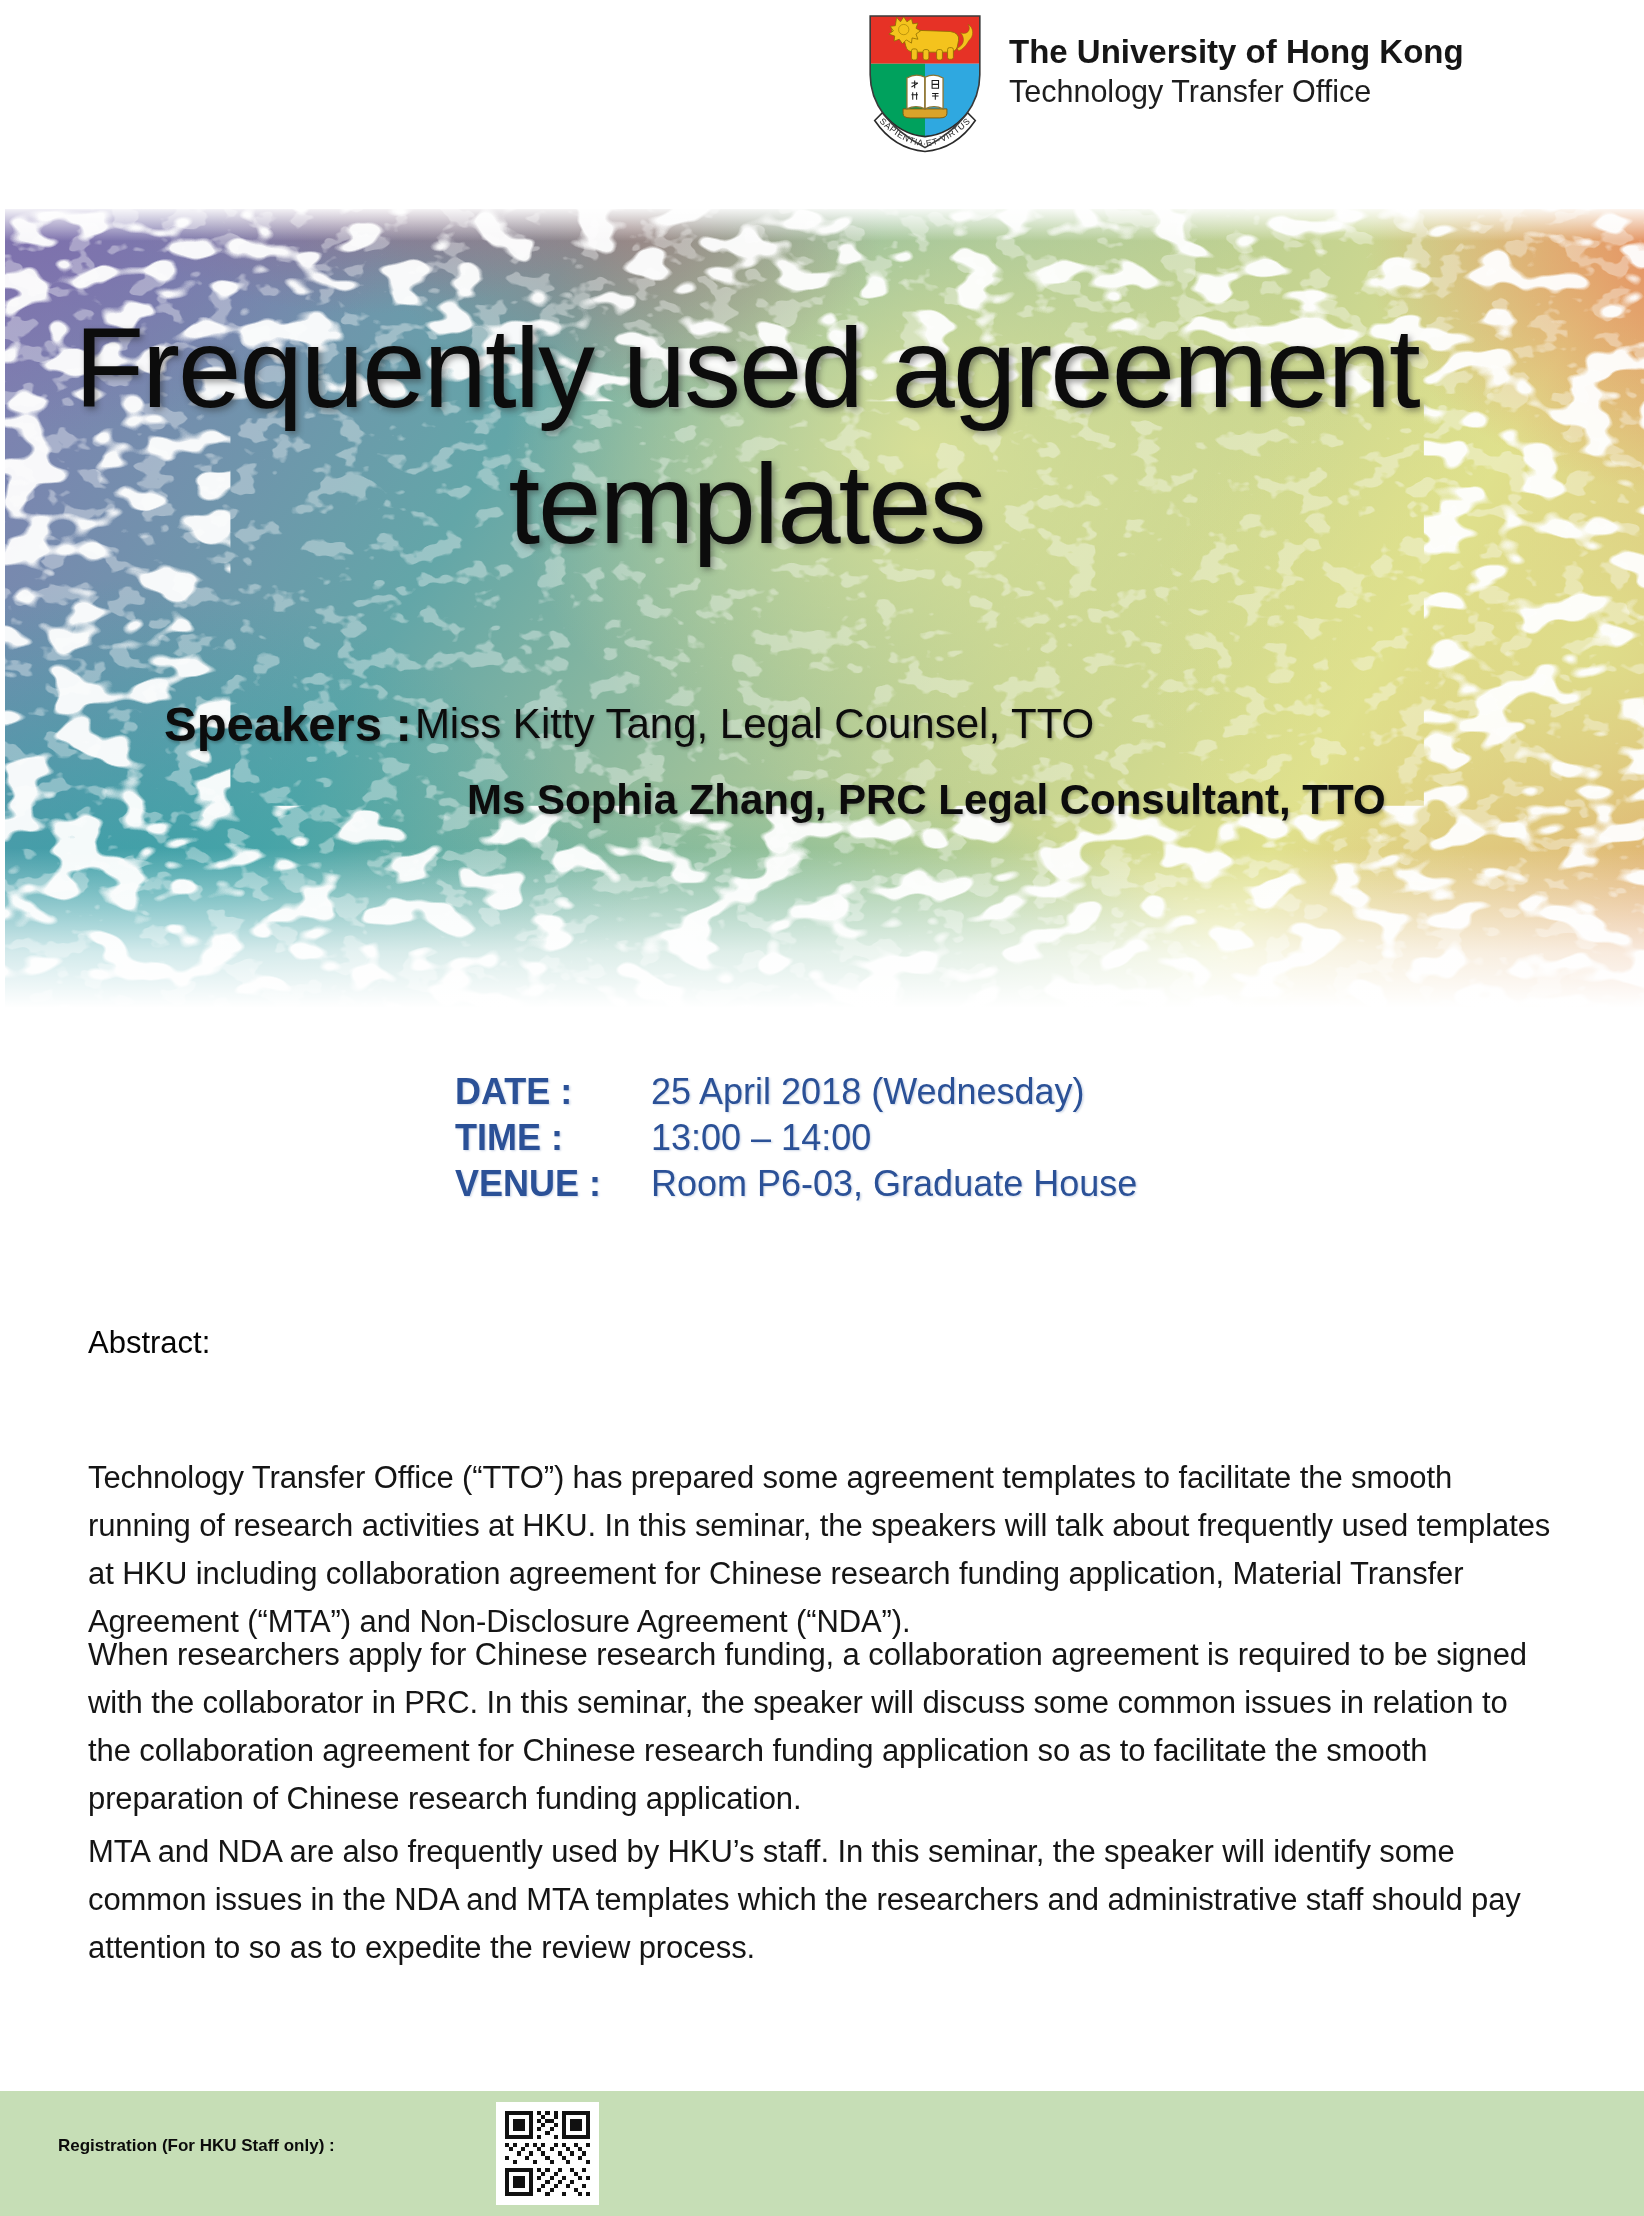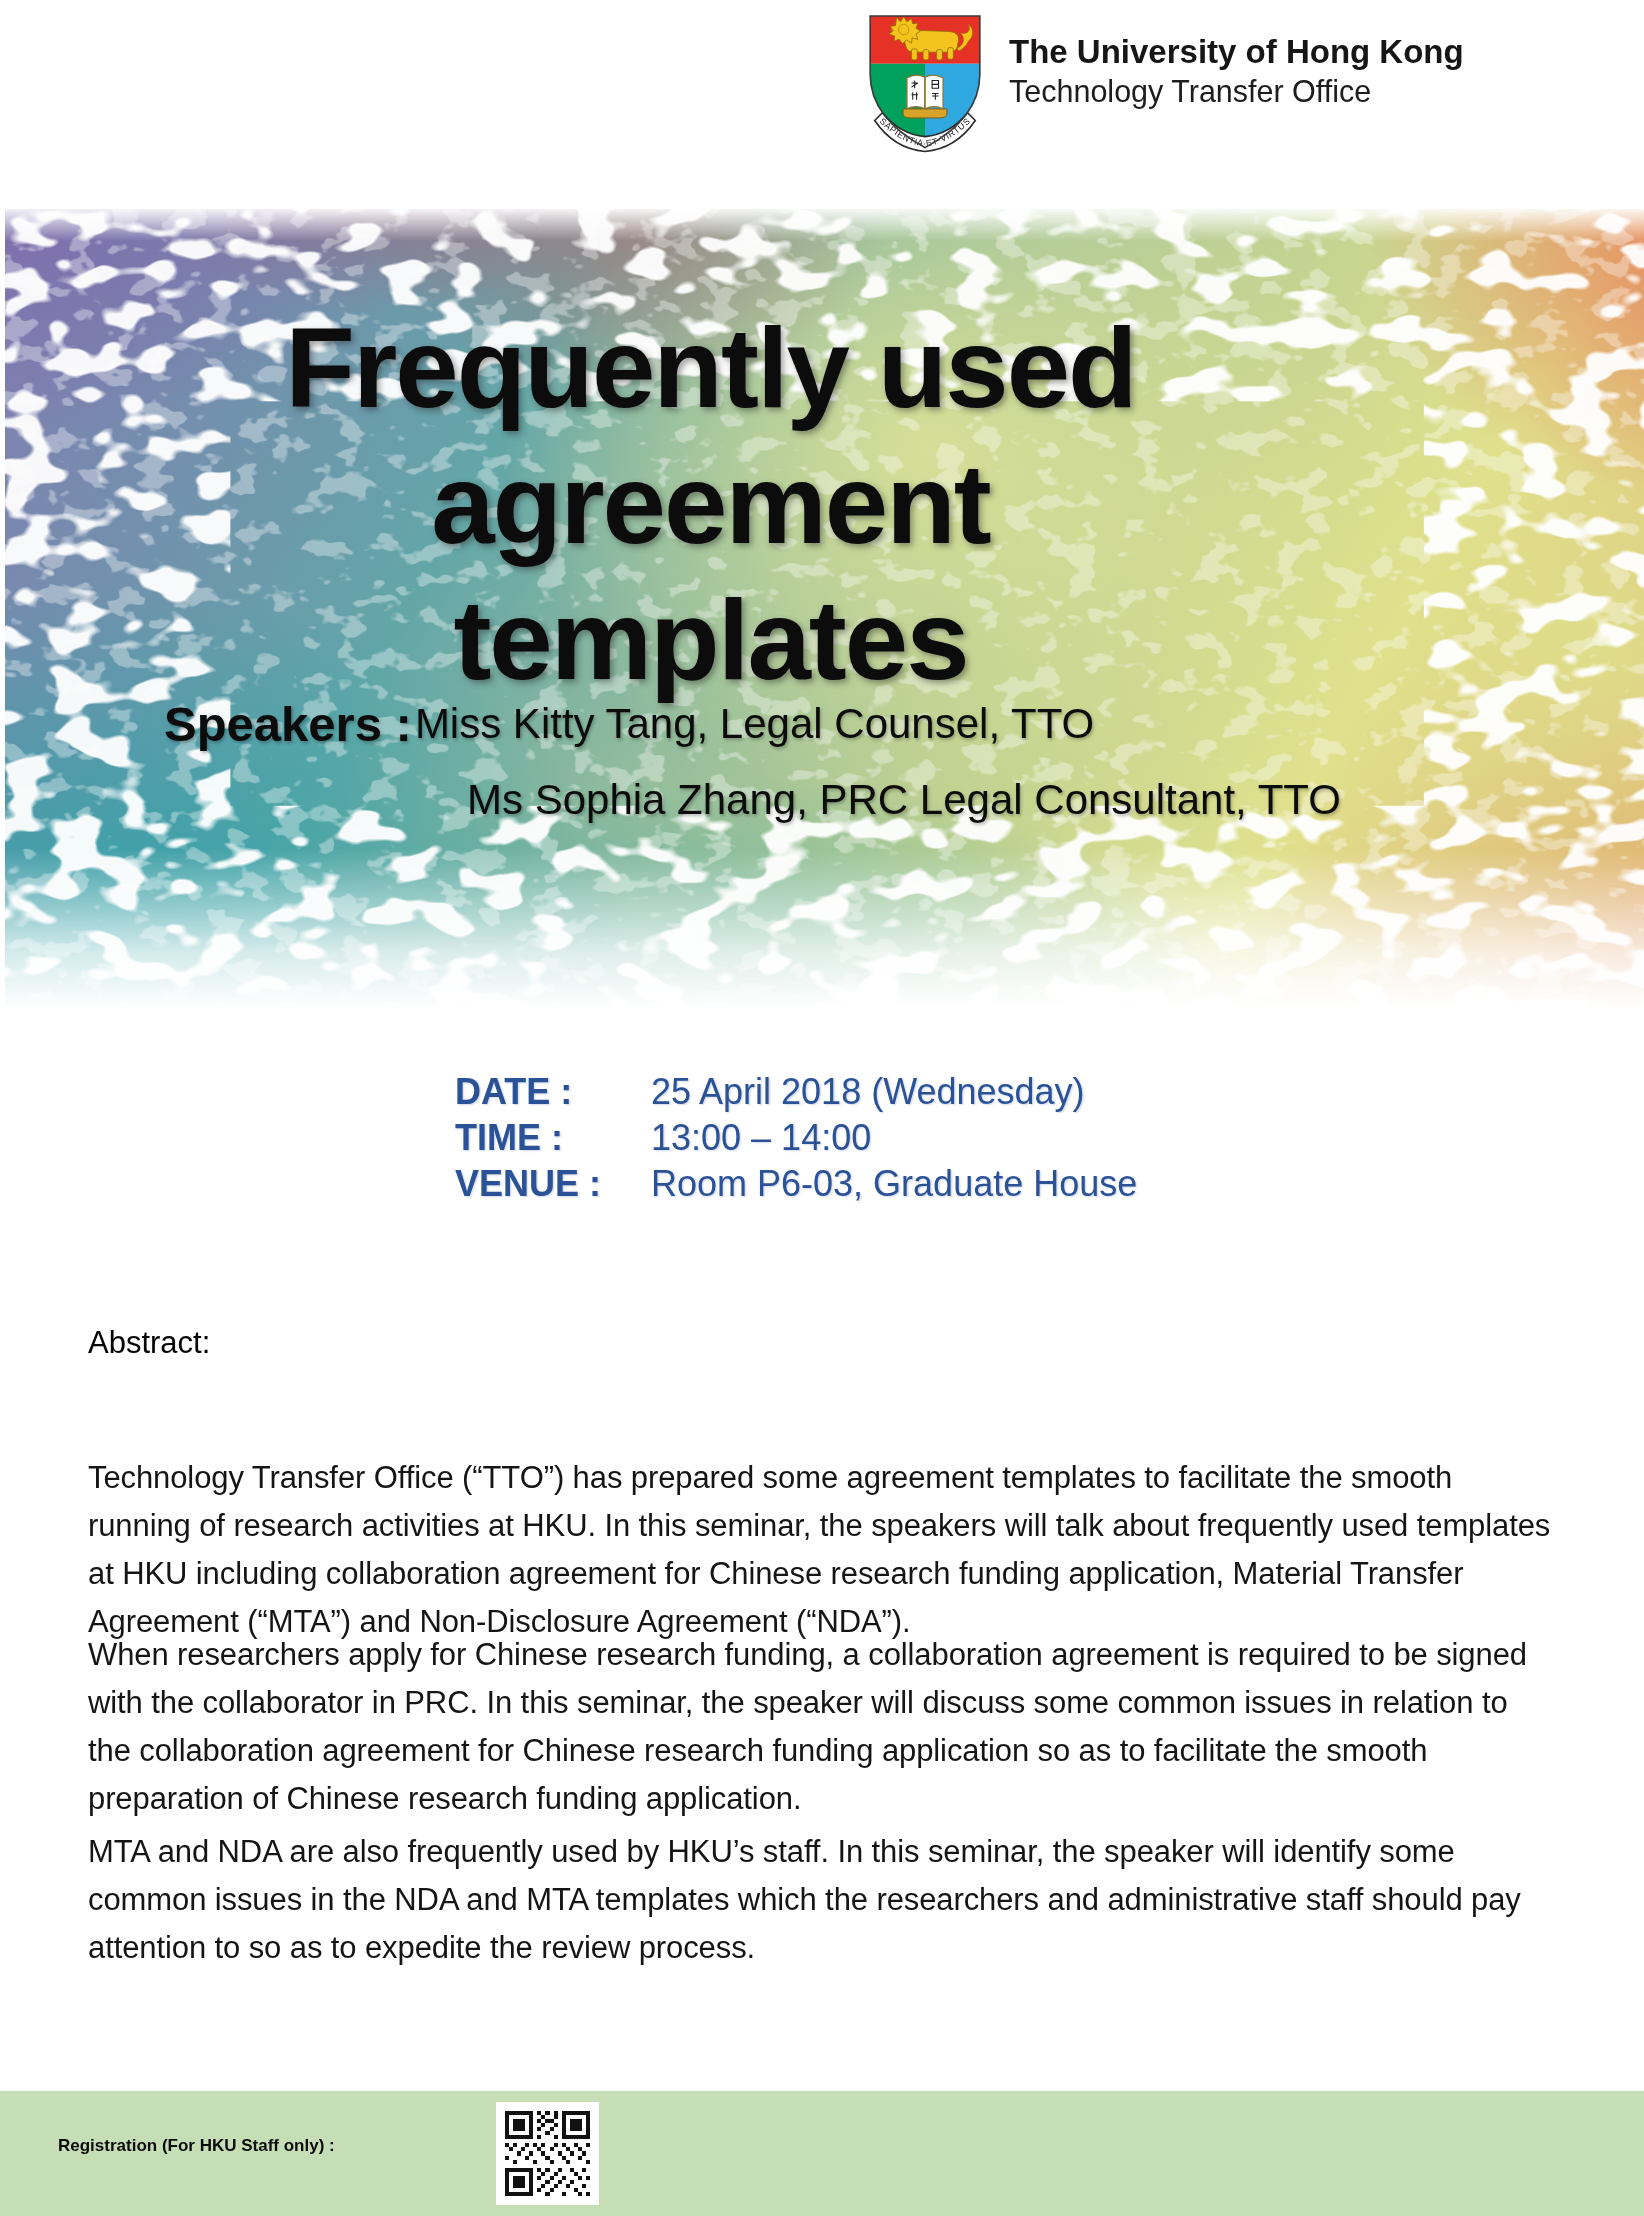--- a/index.html
+++ b/index.html
@@ -24,28 +24,28 @@
       radial-gradient(928px 544px at 45% 112%, rgba(40,160,166,.88), rgba(40,160,166,0) 60%),
       linear-gradient(120deg,#837ab2 0%,#63a6a8 30%,#bed092 60%,#e0e18d 78%,#e2945f 100%);}
   .banner .splat{position:absolute;left:0;top:0;width:100%;height:100%;}
   .banner .fade{position:absolute;left:0;top:0;width:100%;height:100%;
       background:
         linear-gradient(to bottom, rgba(255,255,255,.9) 0%, rgba(255,255,255,0) 4%),
         linear-gradient(to bottom, rgba(255,255,255,0) 0%, rgba(255,255,255,0) 80%,
                         rgba(255,255,255,.78) 93%, #ffffff 100%);}
 
   .poster-title{position:absolute;left:0;top:300px;width:1421px;text-align:center;
-      font-size:114px;line-height:136px;font-weight:bold;letter-spacing:-2px;color:#0c0c0c;
-      white-space:pre-line;text-shadow:2.7px 3.3px 6.6px rgba(40,40,40,.45);}
+      font-size:114px;line-height:136px;font-weight:normal;letter-spacing:-2px;color:#0c0c0c;
+      white-space:pre-line;text-shadow:2.7px 3.3px 6.6px rgba(40,40,40,.45);padding-left:36px;}
 
   .speakers-line1{position:absolute;left:164px;top:696px;display:flex;align-items:center;gap:3px;
       color:#0c0c0c;text-shadow:1.3px 2px 3.3px rgba(0,0,0,.28);}
   .speakers-line1 .lbl{font-size:49px;font-weight:bold;}
   .speakers-line1 .nm{font-size:42px;font-weight:normal;}
-  .speakers-line2{position:absolute;left:467px;top:776px;font-size:42px;font-weight:normal;
+  .speakers-line2{position:absolute;left:467px;top:776px;font-size:42px;font-weight:bold;
       color:#0c0c0c;text-shadow:1.3px 2px 3.3px rgba(0,0,0,.28);}
 
   
   .event{position:absolute;left:418px;top:1071px;color:#2b5197;
       text-shadow:1.3px 1.3px 2px rgba(43,81,151,.22);}
   .event .row{display:flex;height:46px;align-items:flex-start;}
   .event .lab{width:196px;font-size:36px;font-weight:bold;margin-left:37px;}
   .event .val{font-size:36px;font-weight:normal;}
 
   

